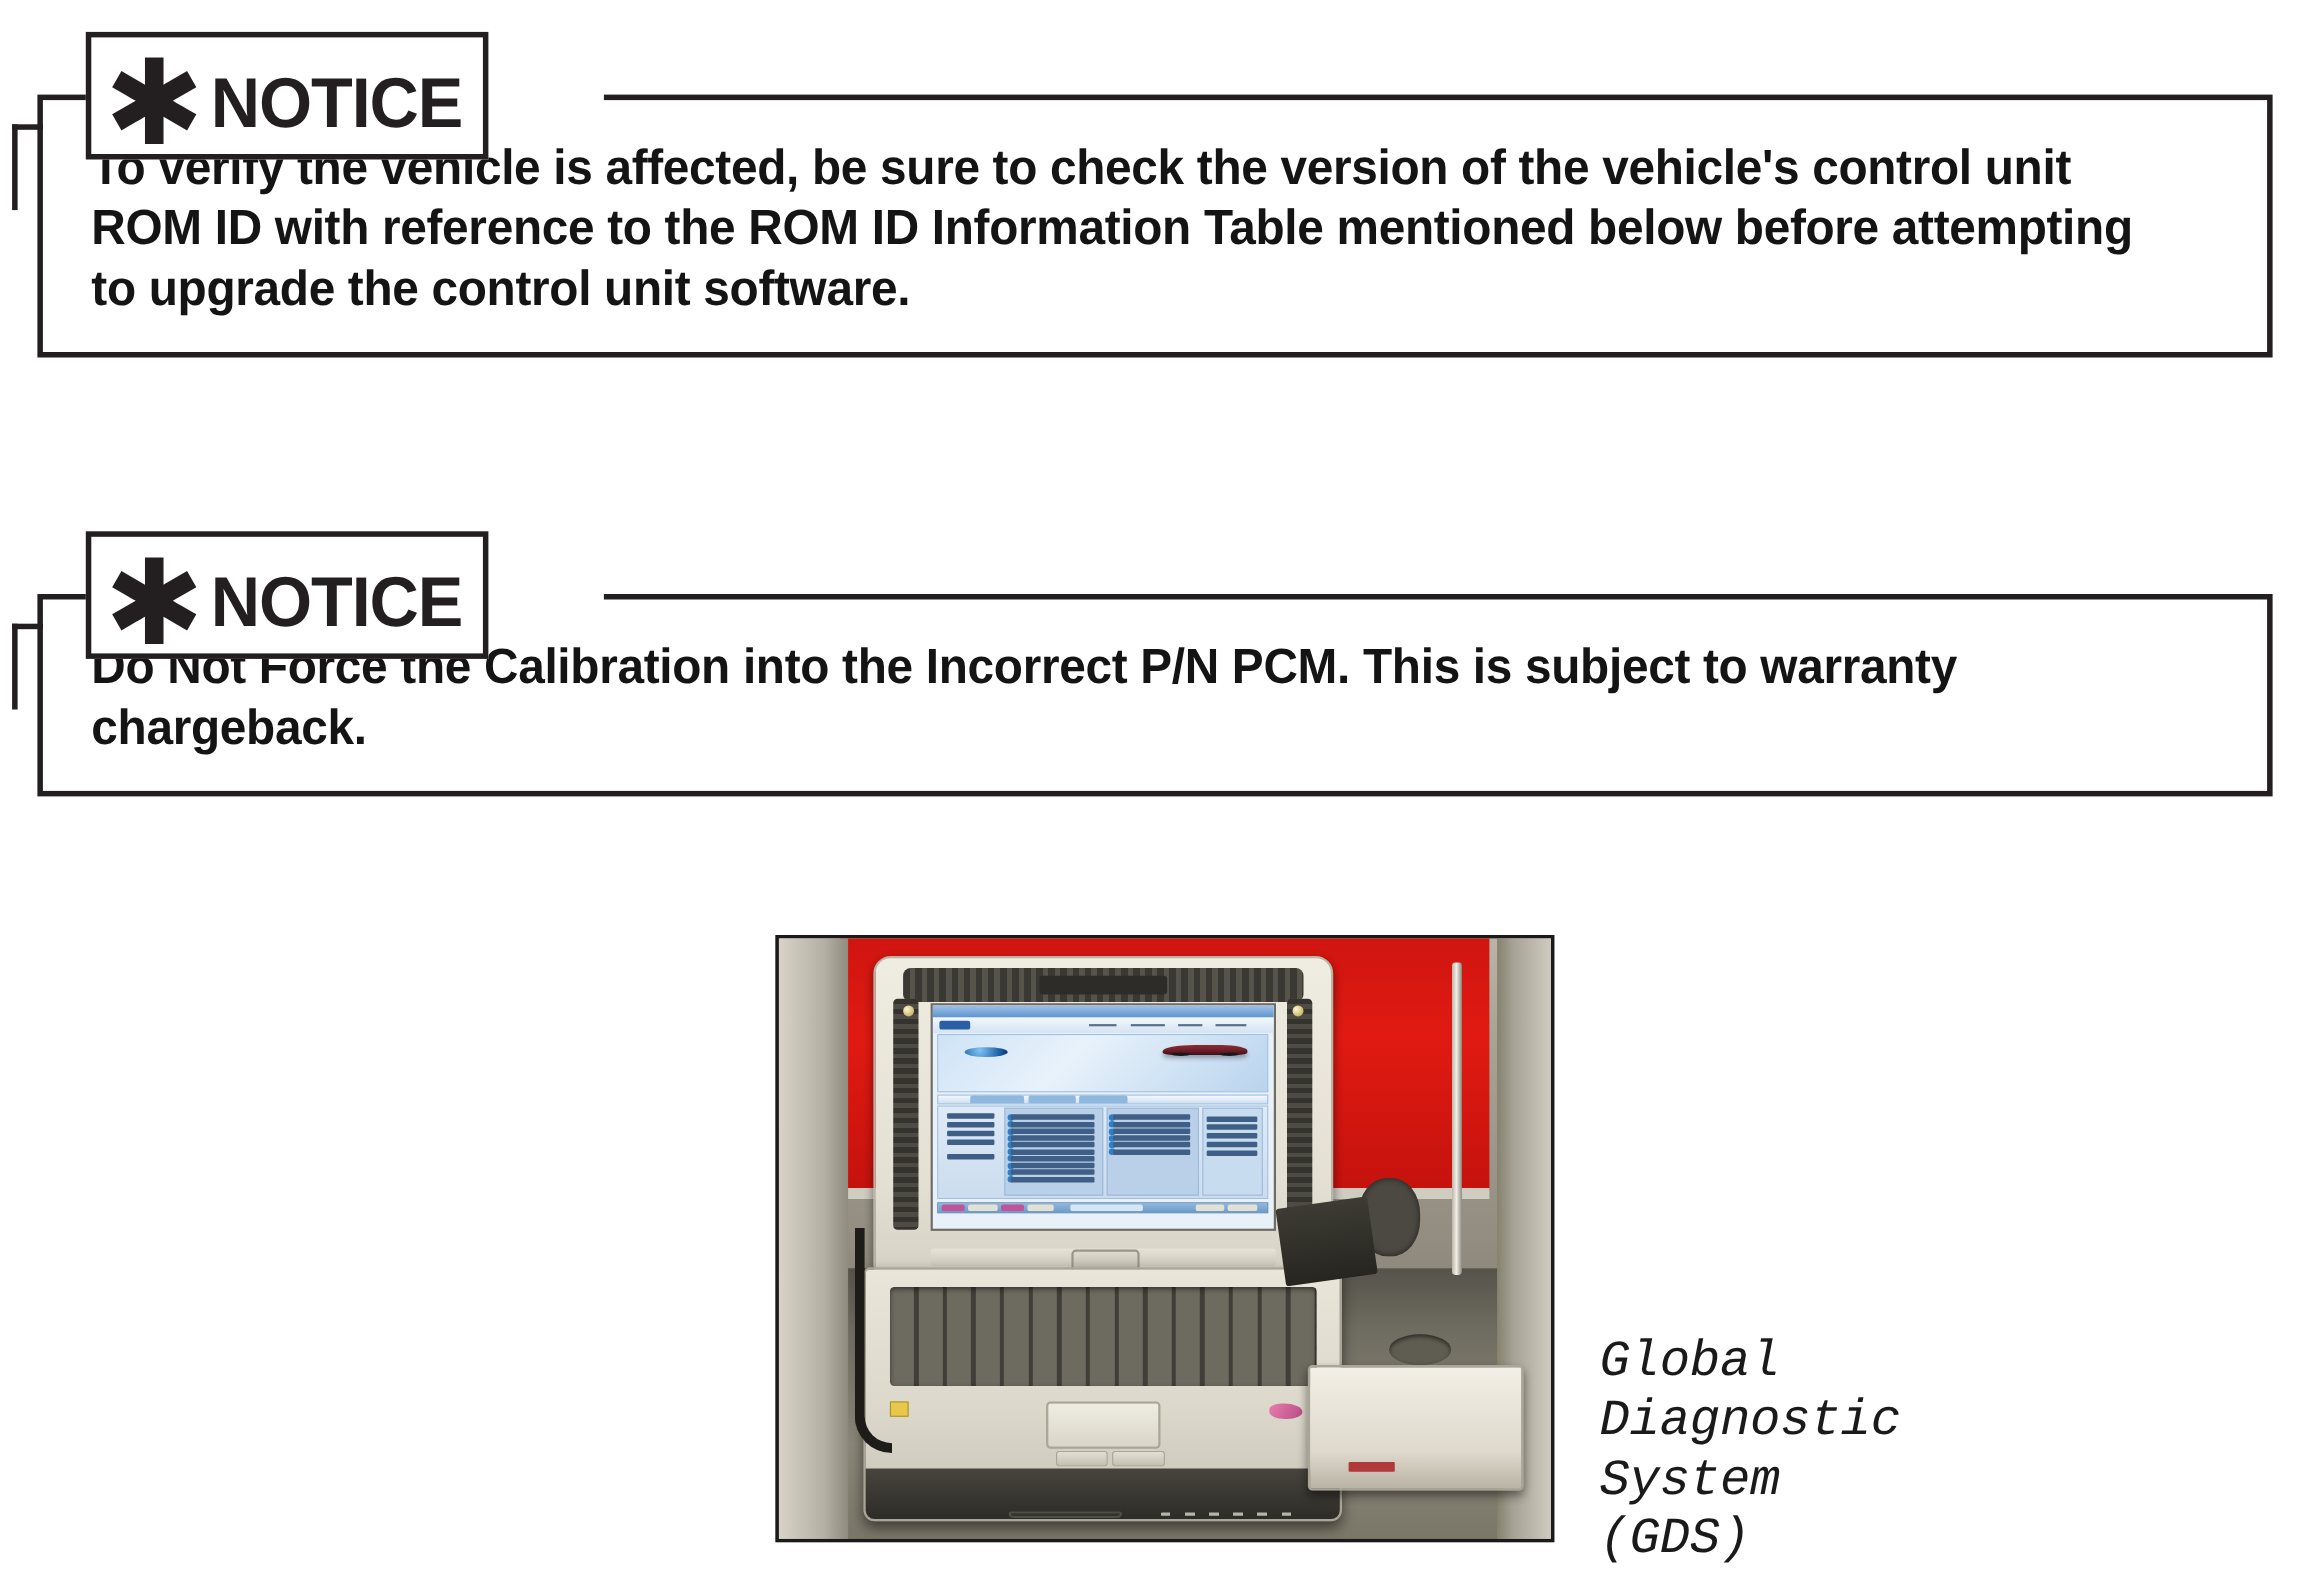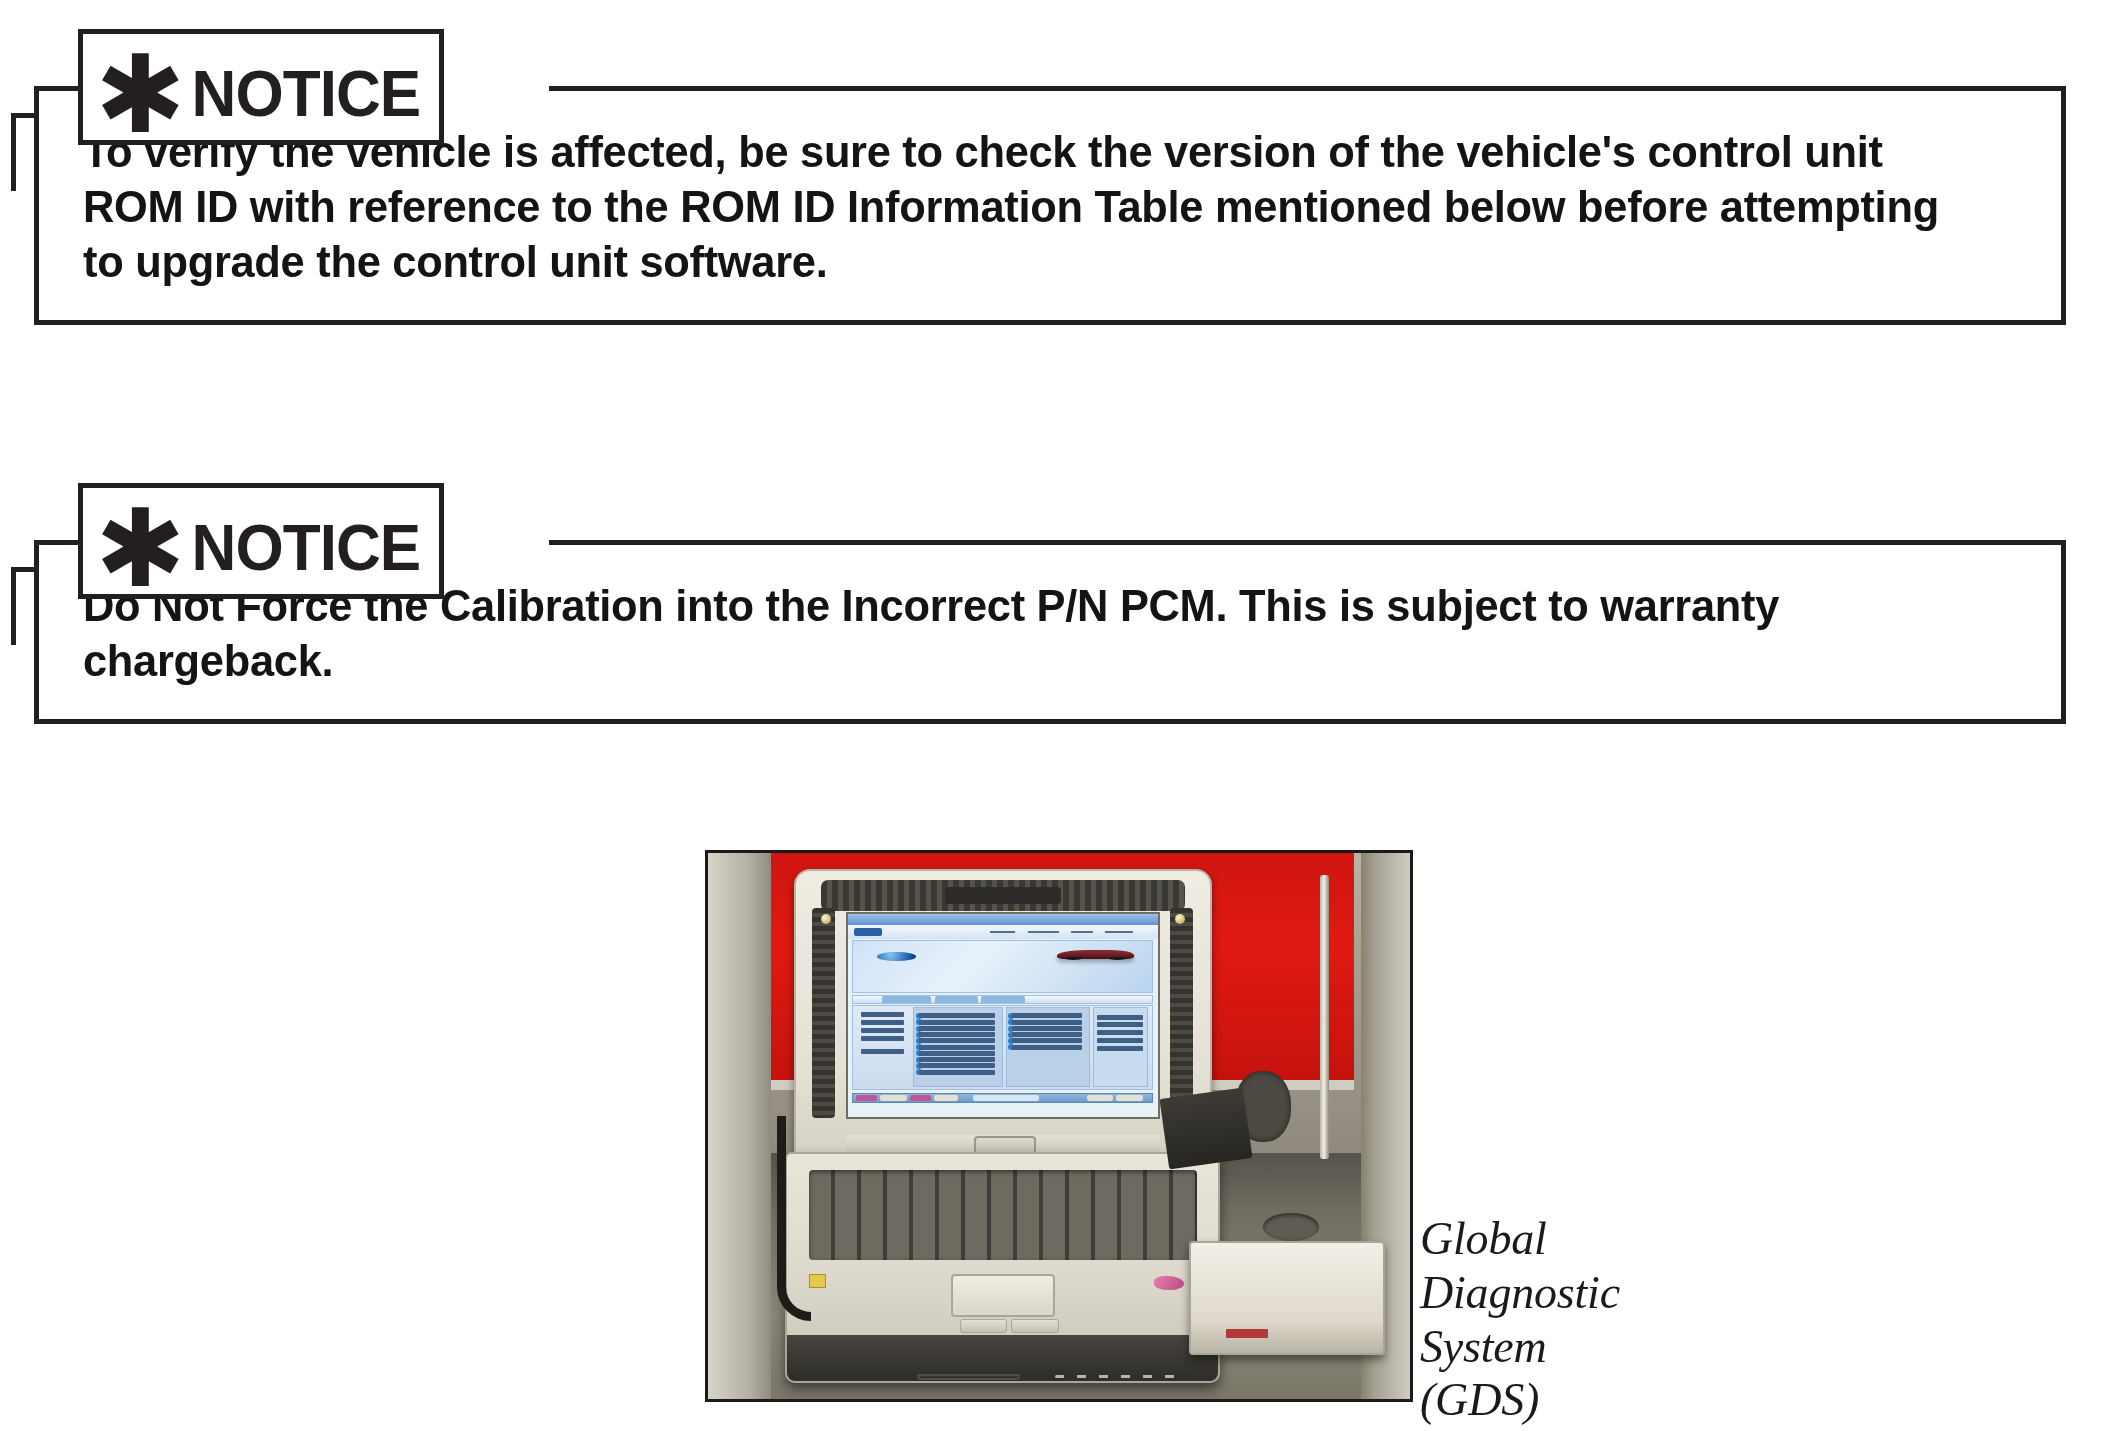--- a/index.html
+++ b/index.html
@@ -327,23 +327,23 @@
   }
   .dock-arm{
     position:absolute;right:23%;top:44%;width:12%;height:13%;
     background:linear-gradient(180deg,#3d3b34,#26251f);
     border-radius:3px;transform:rotate(-8deg);
   }
 
   
   #photo-caption {
     position: absolute;
-    left: 1420px;
+    left: 1454px;
     top: 1212px;
-    font-family: Liberation Serif, serif;
+    font-family: Liberation Mono, monospace;
     font-style: italic;
     font-size: 46px;
     line-height: 1.17;
     color: #1a1a1a;
     letter-spacing: -0.2px;
     white-space: pre-line;
   }
 </style>
 </head>
 <body>

